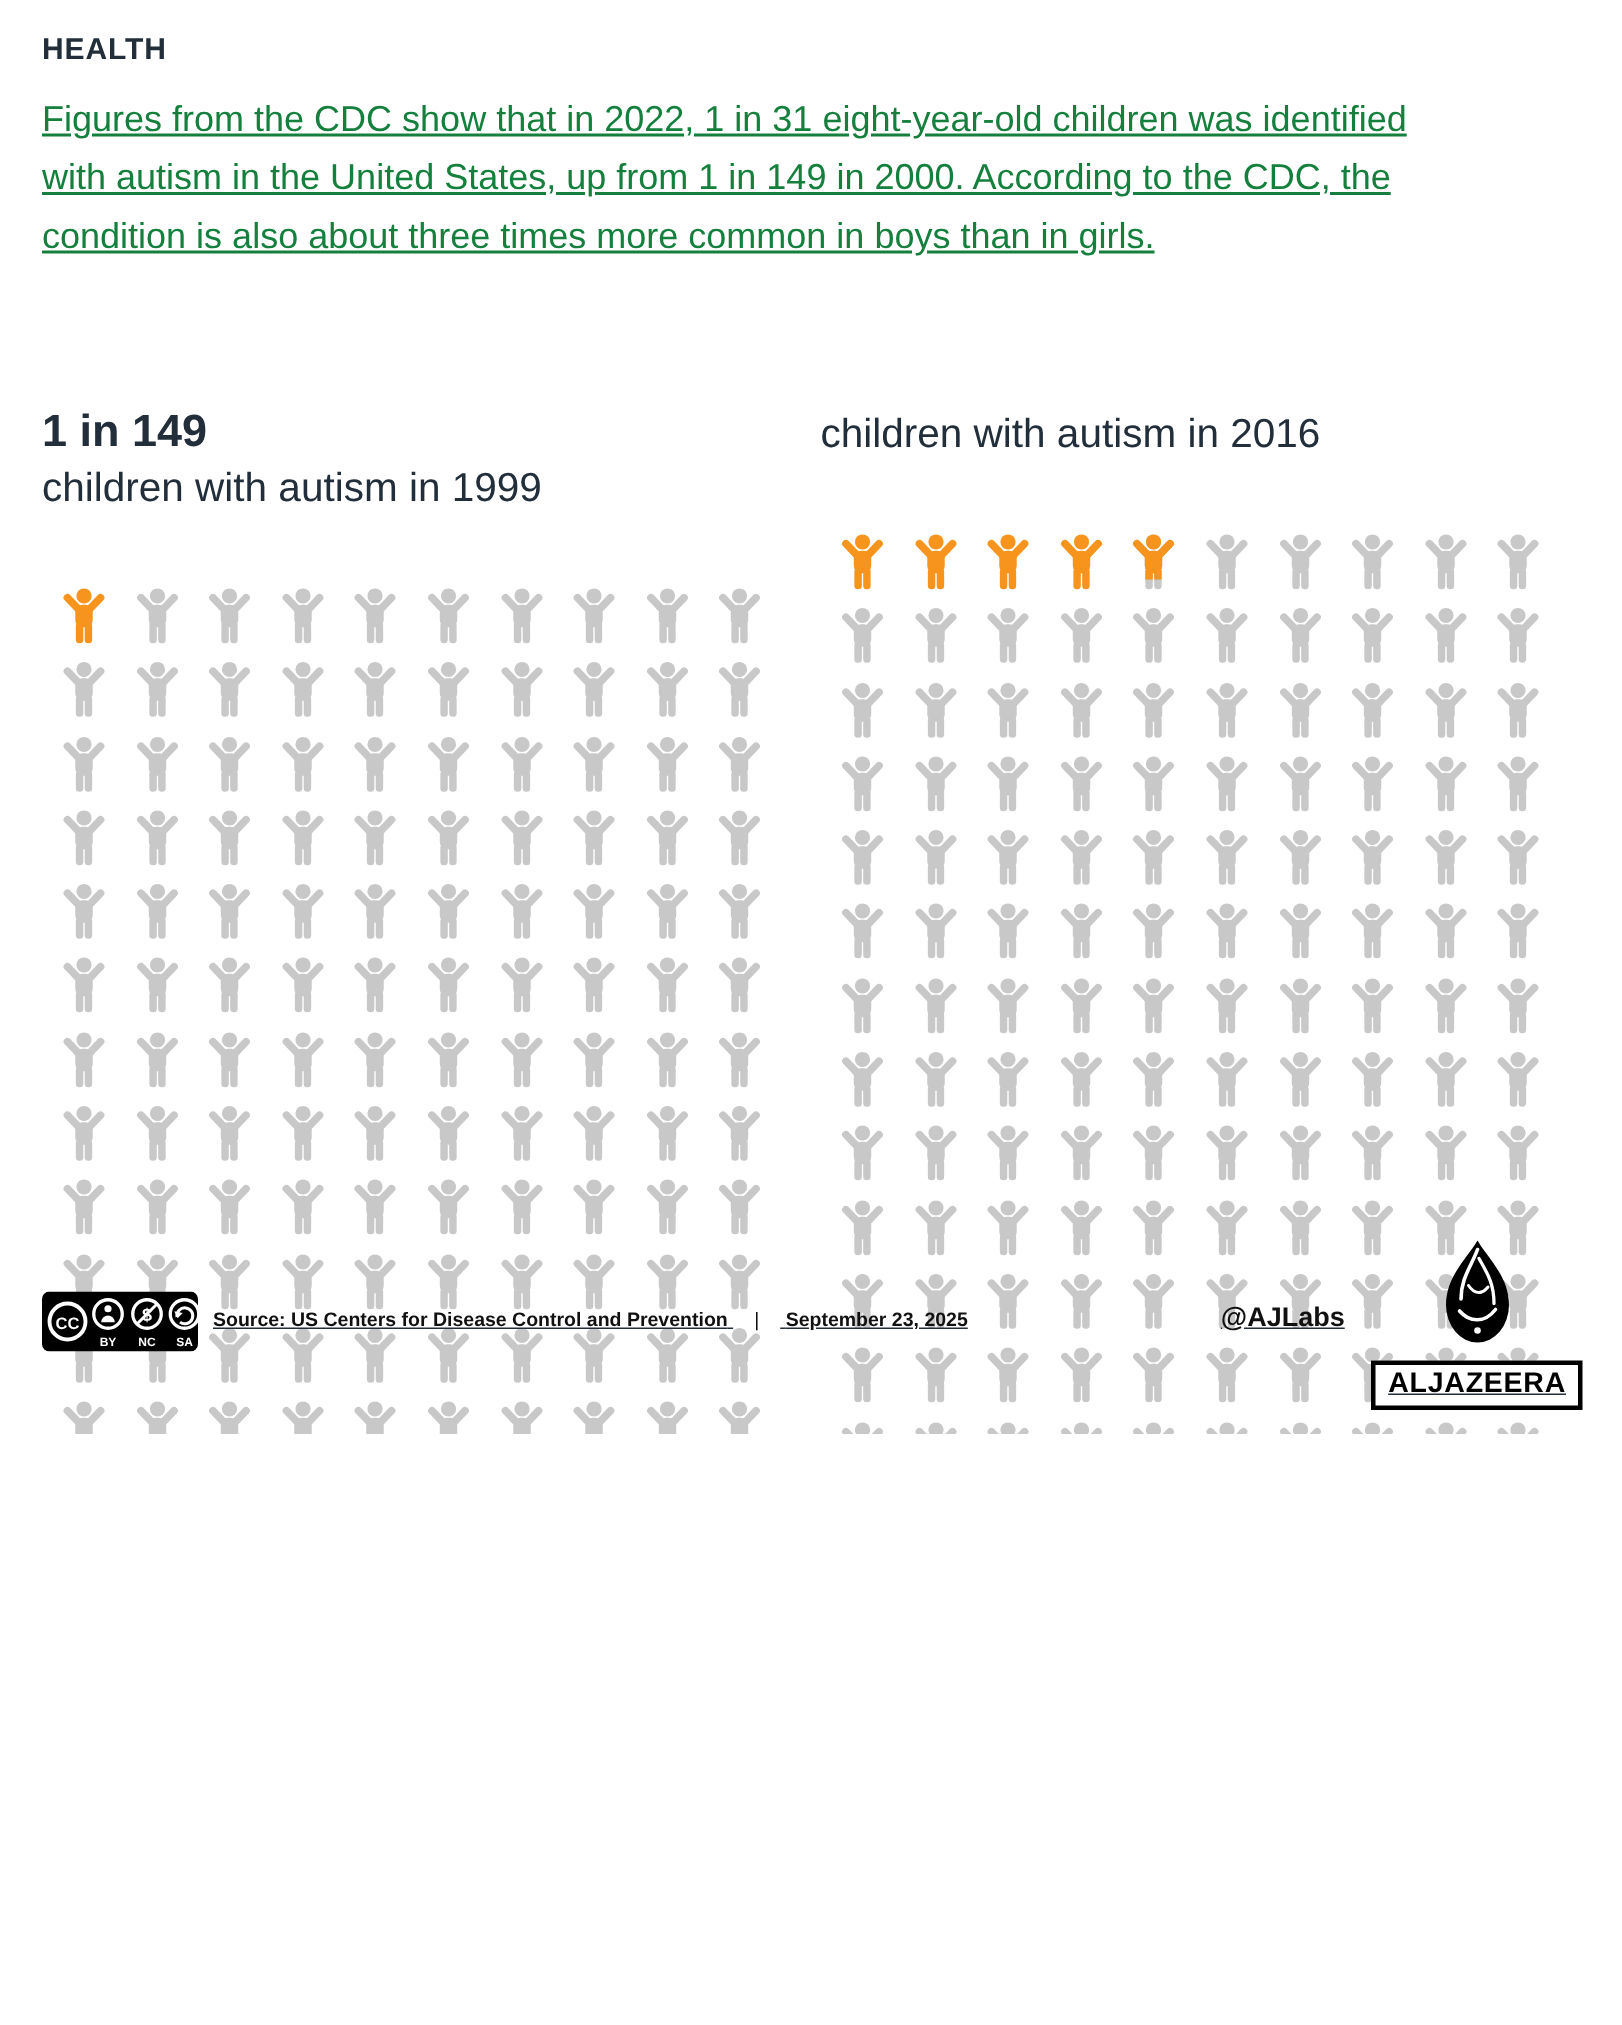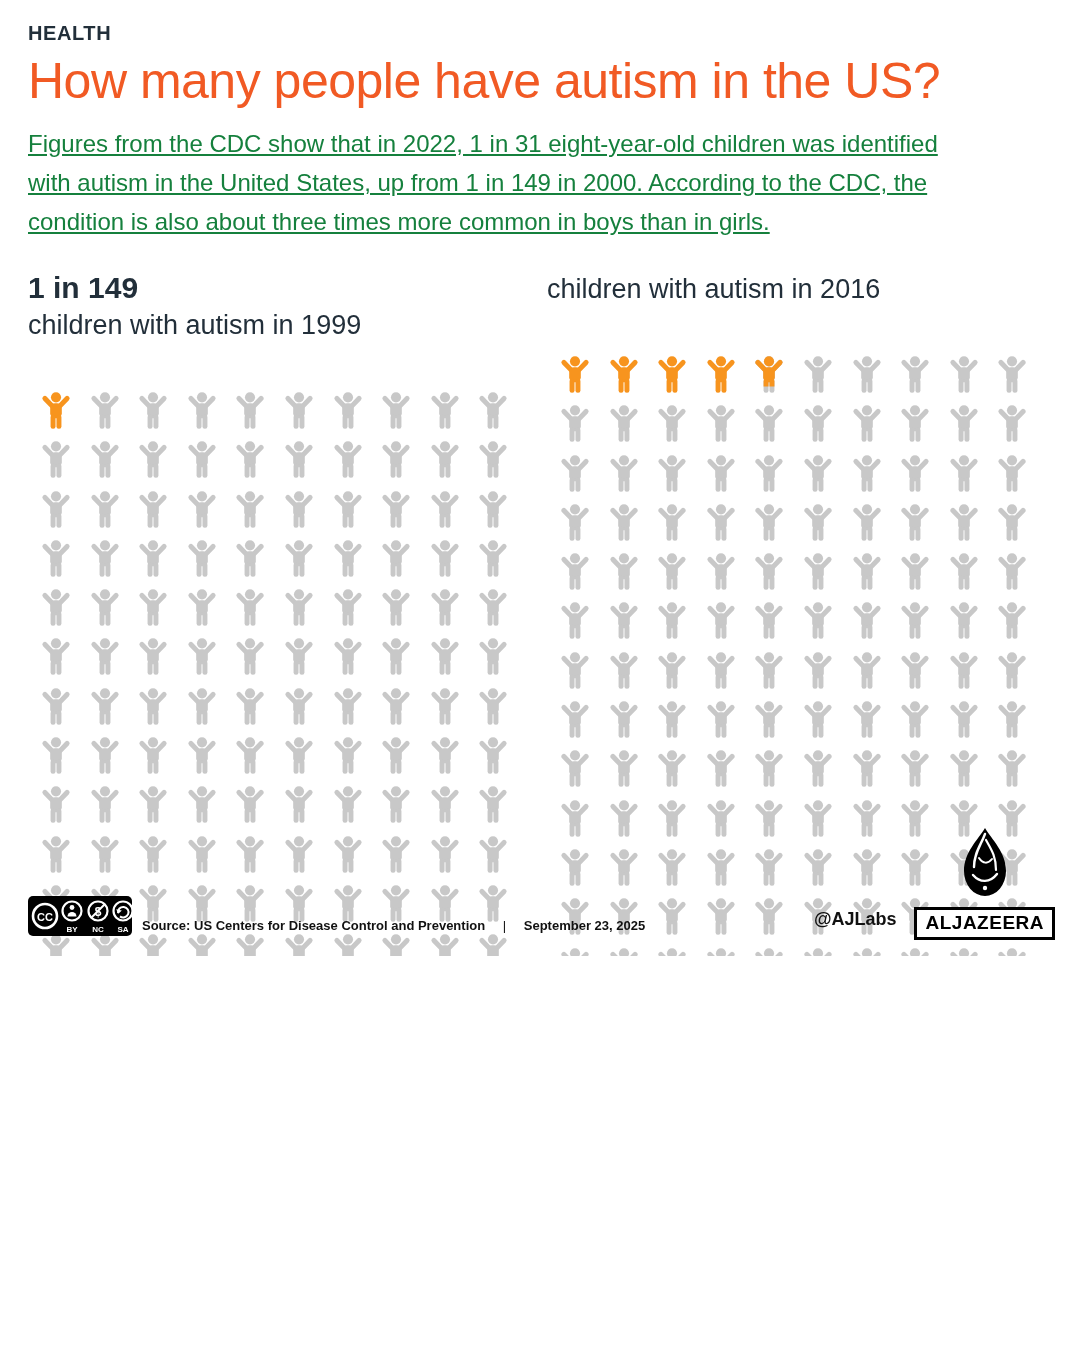--- a/index.html
+++ b/index.html
@@ -17,38 +17,37 @@
   .chart-left { left:0; width:520px; }
   .chart-right { left:519px; width:506px; }
   .chart-head { text-align:left; }
   .chart-value { font-size:30px; font-weight:bold; line-height:36px; color:#222f3a; }
   .chart-caption { font-size:27px; line-height:38px; color:#222f3a; }
   .grid { margin-top:48px; margin-left:13px; display:grid; grid-template-columns:repeat(10, 30px); column-gap:18.6px; row-gap:11.3px; width:fit-content; }
   .icon { position:relative; width:30px; height:38px; }
   .icon svg { display:block; }
   .icon .overlay { position:absolute; left:0; top:0; width:30px; height:38px; }
 
-  .footer { position:absolute; left:28px; right:26px; bottom:16px; display:flex; align-items:flex-end; }
+  .footer { position:absolute; left:28px; right:26px; bottom:16px; display:flex; align-items:center;text-decoration:underline; }
   .cc-badge { flex:0 0 auto; }
   .source-line { margin-left:10px; padding-bottom:7px; font-size:13px; font-weight:bold; color:#111; white-space:nowrap; }
   .source-sep { display:inline-block; margin:0 14px; font-weight:normal; color:#111; }
   .footer-spacer { flex:1; }
   .ajlabs { margin-right:18px; padding-bottom:10px; font-size:18px; font-weight:bold; color:#111; }
   .aj-brand { display:flex; flex-direction:column; align-items:center; }
   .aj-logo { margin-bottom:4px; }
   .aj-box { border:3px solid #000; padding:2px 8px 3px 8px; font-size:19px; font-weight:bold; letter-spacing:0.5px; color:#000; background:#fff; }
 </style>
 </head>
 <body>
 
 <div class="page">
 
   <div class="header">
     <div class="kicker">HEALTH</div>
-    <h1 class="title">How many people have autism in the US?</h1>
     <div class="paragraph">
       <div>Figures from the CDC show that in 2022, 1 in 31 eight-year-old children was identified</div>
       <div>with autism in the United States, up from 1 in 149 in 2000. According to the CDC, the</div>
       <div>condition is also about three times more common in boys than in girls.</div>
     </div>
   </div>
 
   <div class="charts">
     <div class="chart chart-left">
       <div class="chart-head">

